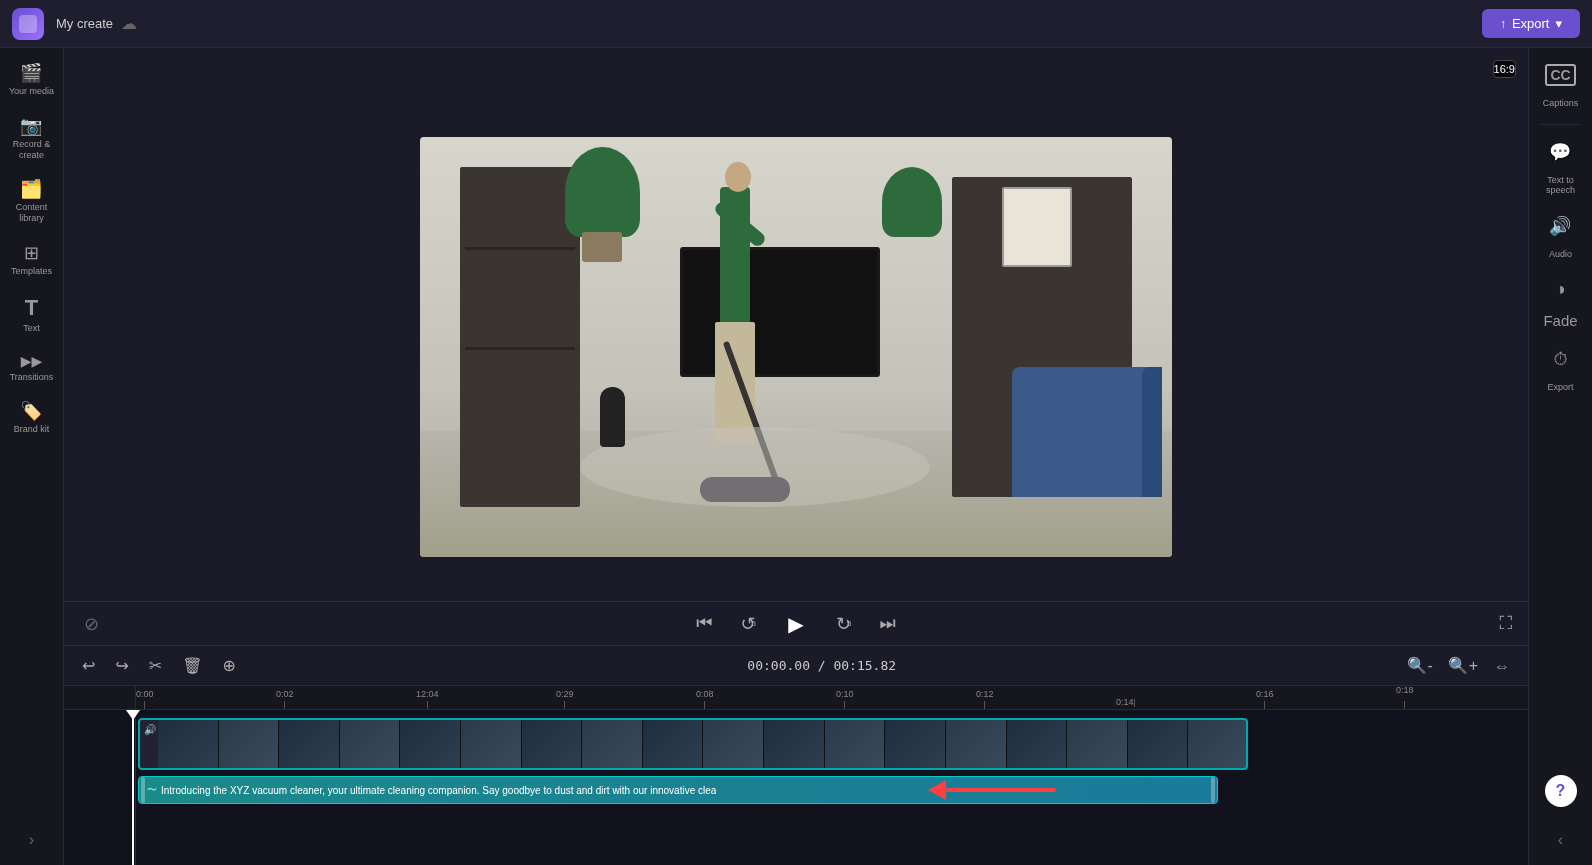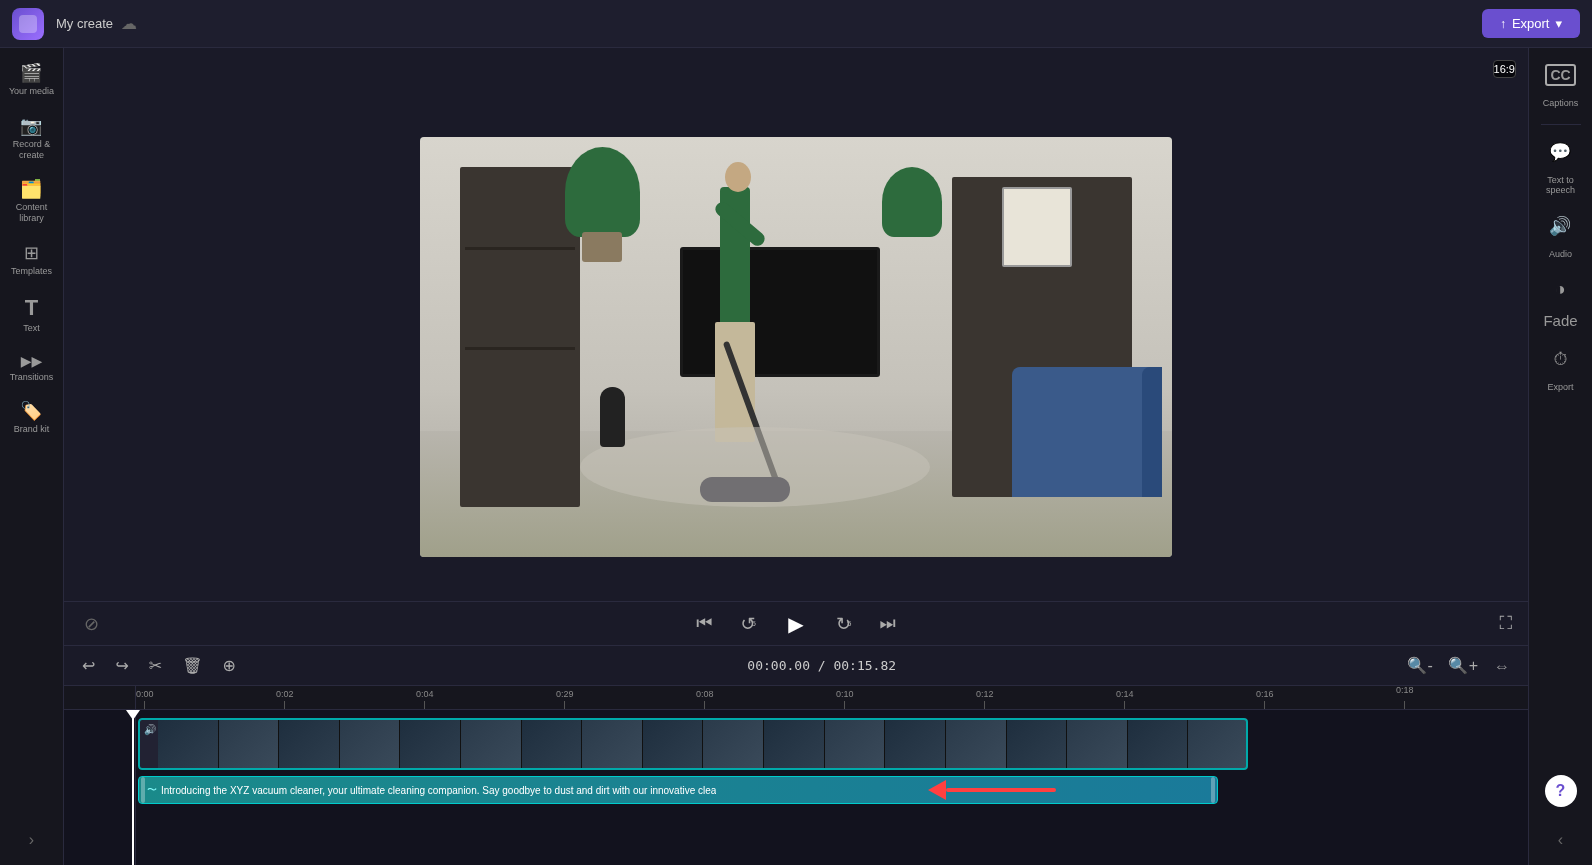--- a/index.html
+++ b/index.html
@@ -617,40 +617,40 @@
 
               <div style="position:absolute;left:0px;bottom:0;display:flex;flex-direction:column;align-items:center;">
                 <span style="font-size:9px;color:#888;margin-bottom:2px;">0:00</span>
                 <div style="width:1px;height:8px;background:#555;"></div>
               </div>
               <div style="position:absolute;left:140px;bottom:0;display:flex;flex-direction:column;align-items:center;">
                 <span style="font-size:9px;color:#888;margin-bottom:2px;">0:02</span>
                 <div style="width:1px;height:8px;background:#555;"></div>
               </div>
               <div style="position:absolute;left:280px;bottom:0;display:flex;flex-direction:column;align-items:center;">
-                <span style="font-size:9px;color:#888;margin-bottom:2px;">0:04</span>
+                <span style="font-size:9px;color:#888;margin-bottom:2px;">12:04</span>
                 <div style="width:1px;height:8px;background:#555;"></div>
               </div>
               <div style="position:absolute;left:420px;bottom:0;display:flex;flex-direction:column;align-items:center;">
                 <span style="font-size:9px;color:#888;margin-bottom:2px;">0:29</span>
                 <div style="width:1px;height:8px;background:#555;"></div>
               </div>
               <div style="position:absolute;left:560px;bottom:0;display:flex;flex-direction:column;align-items:center;">
                 <span style="font-size:9px;color:#888;margin-bottom:2px;">0:08</span>
                 <div style="width:1px;height:8px;background:#555;"></div>
               </div>
               <div style="position:absolute;left:700px;bottom:0;display:flex;flex-direction:column;align-items:center;">
                 <span style="font-size:9px;color:#888;margin-bottom:2px;">0:10</span>
                 <div style="width:1px;height:8px;background:#555;"></div>
               </div>
               <div style="position:absolute;left:840px;bottom:0;display:flex;flex-direction:column;align-items:center;">
                 <span style="font-size:9px;color:#888;margin-bottom:2px;">0:12</span>
                 <div style="width:1px;height:8px;background:#555;"></div>
               </div>
-              <div style="position:absolute;left:980px;bottom:0;display:flex;flex-direction:column;align-items:center;">
+              <div style="position:absolute;left:980px;bottom:0;display:flex;flex-direction:row;align-items:center;">
                 <span style="font-size:9px;color:#888;margin-bottom:2px;">0:14</span>
                 <div style="width:1px;height:8px;background:#555;"></div>
               </div>
               <div style="position:absolute;left:1120px;bottom:0;display:flex;flex-direction:column;align-items:center;">
                 <span style="font-size:9px;color:#888;margin-bottom:2px;">0:16</span>
                 <div style="width:1px;height:8px;background:#555;"></div>
               </div>
               <div style="position:absolute;left:1260px;bottom:0;display:flex;flex-direction:column;align-items:center;">
                 <span style="font-size:9px;color:#888;margin-bottom:6px;">0:18</span>
                 <div style="width:1px;height:8px;background:#555;"></div>

